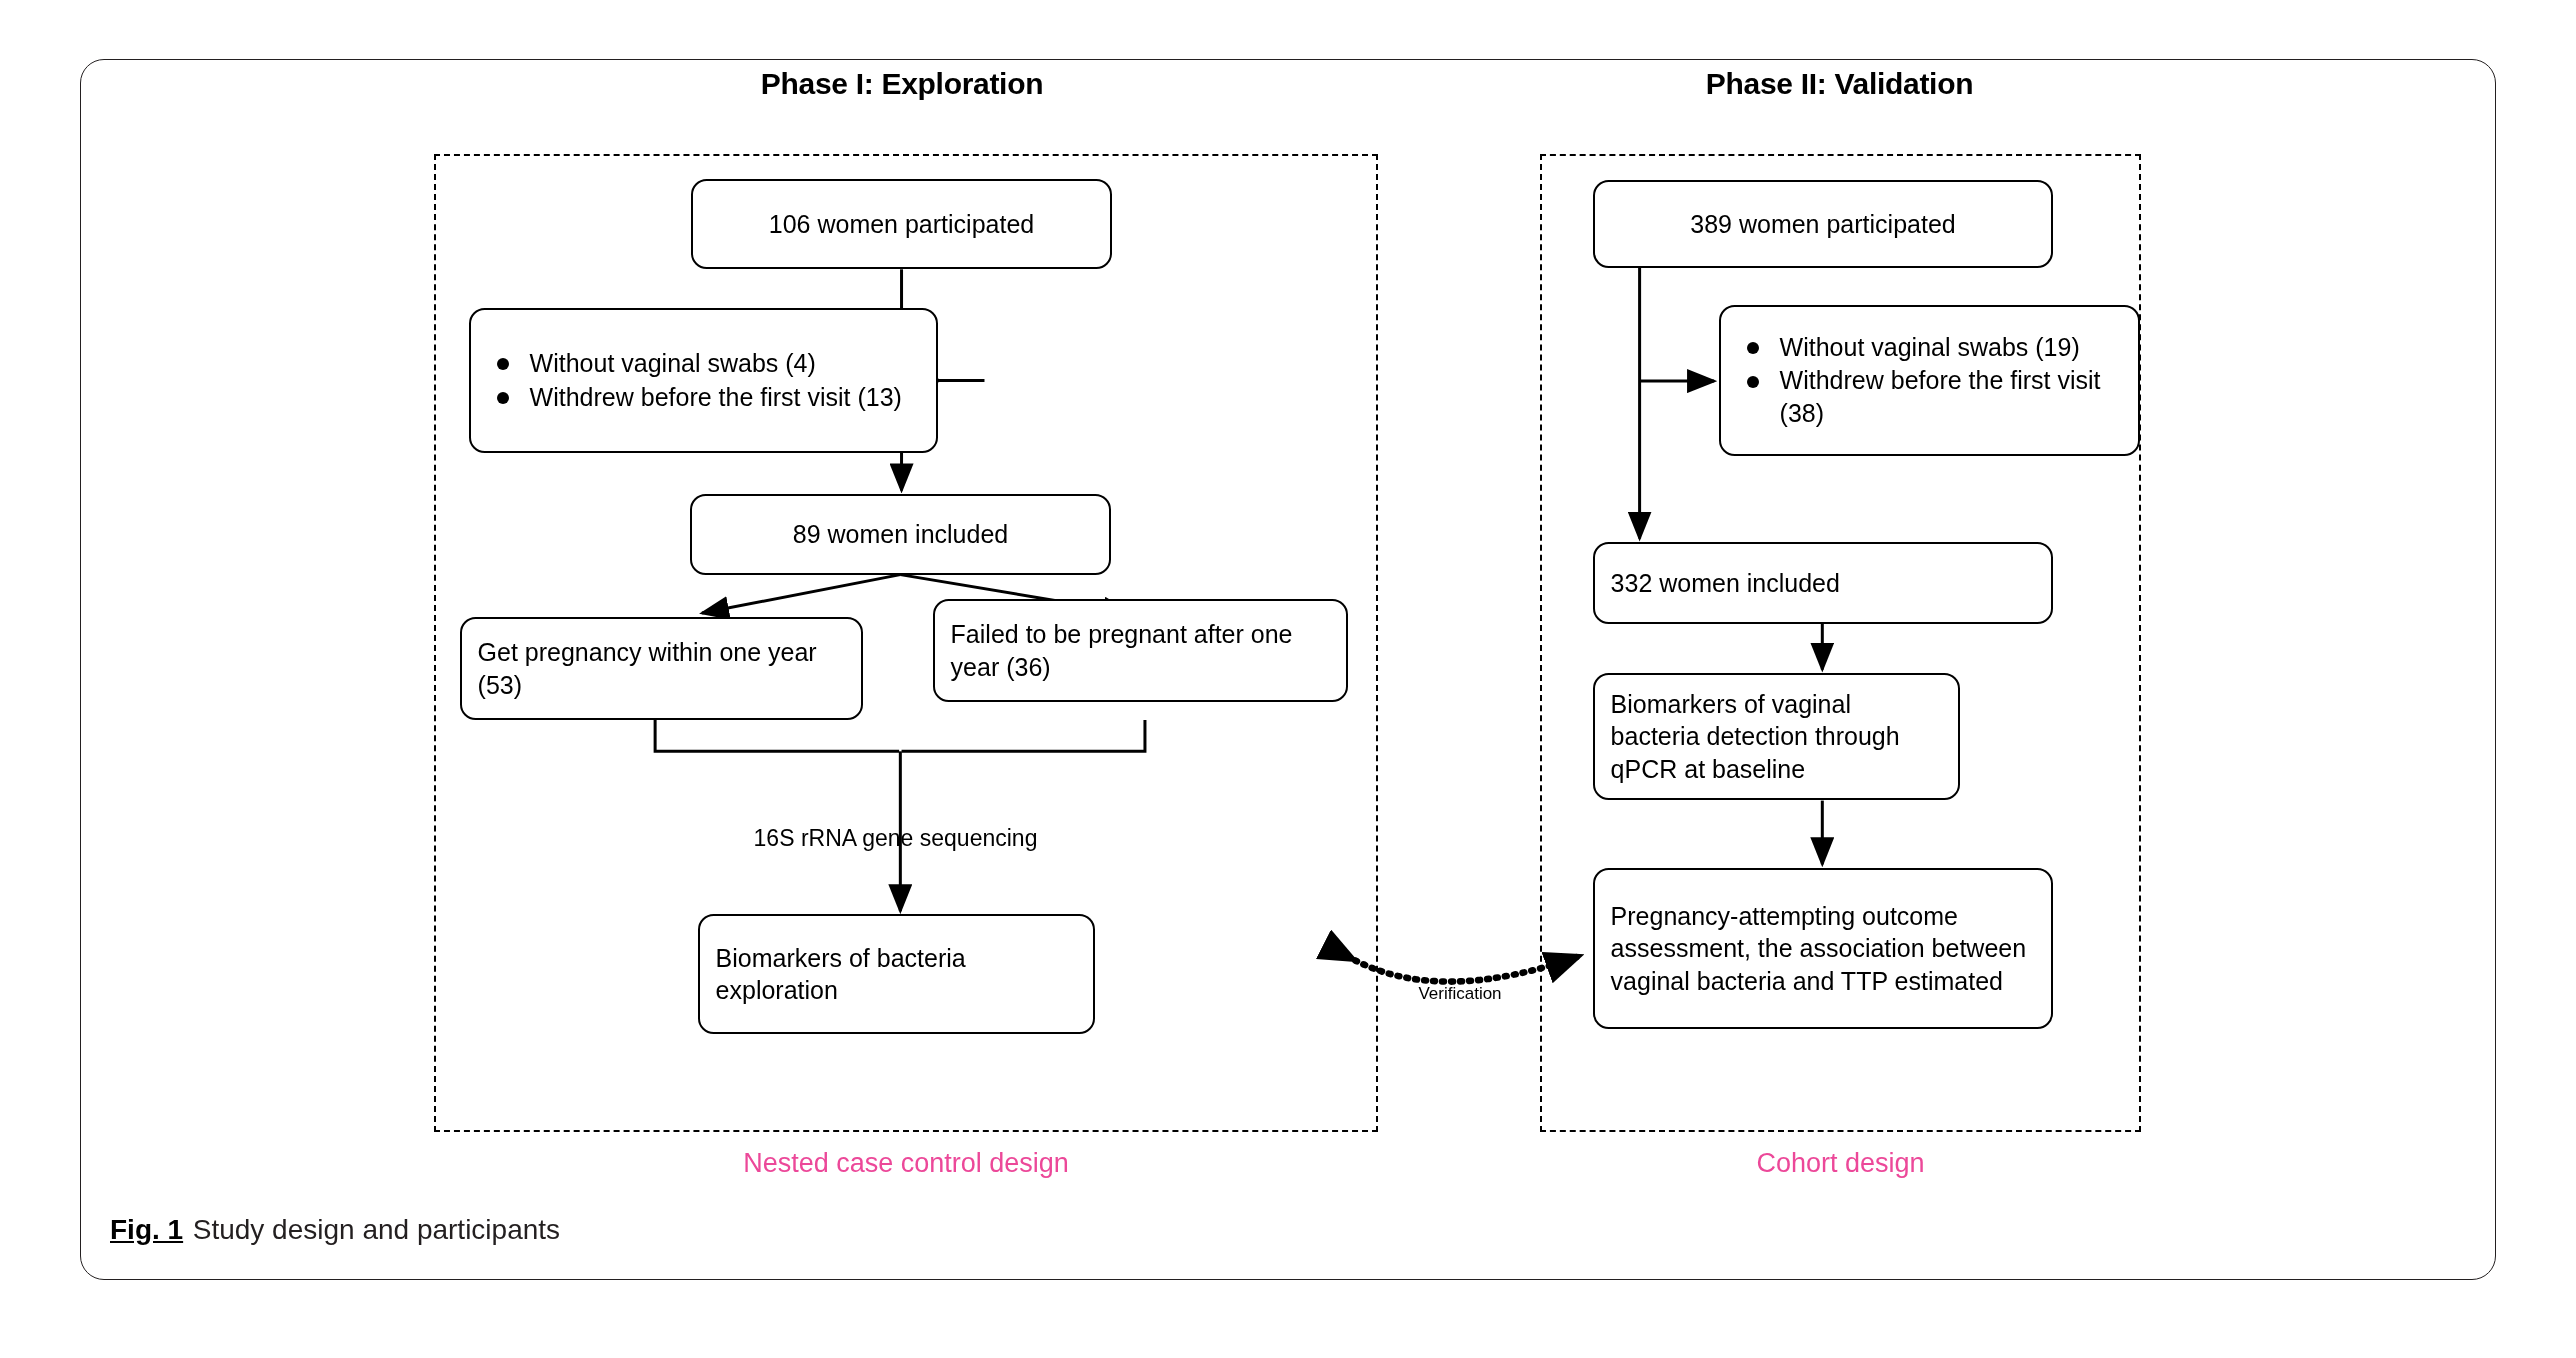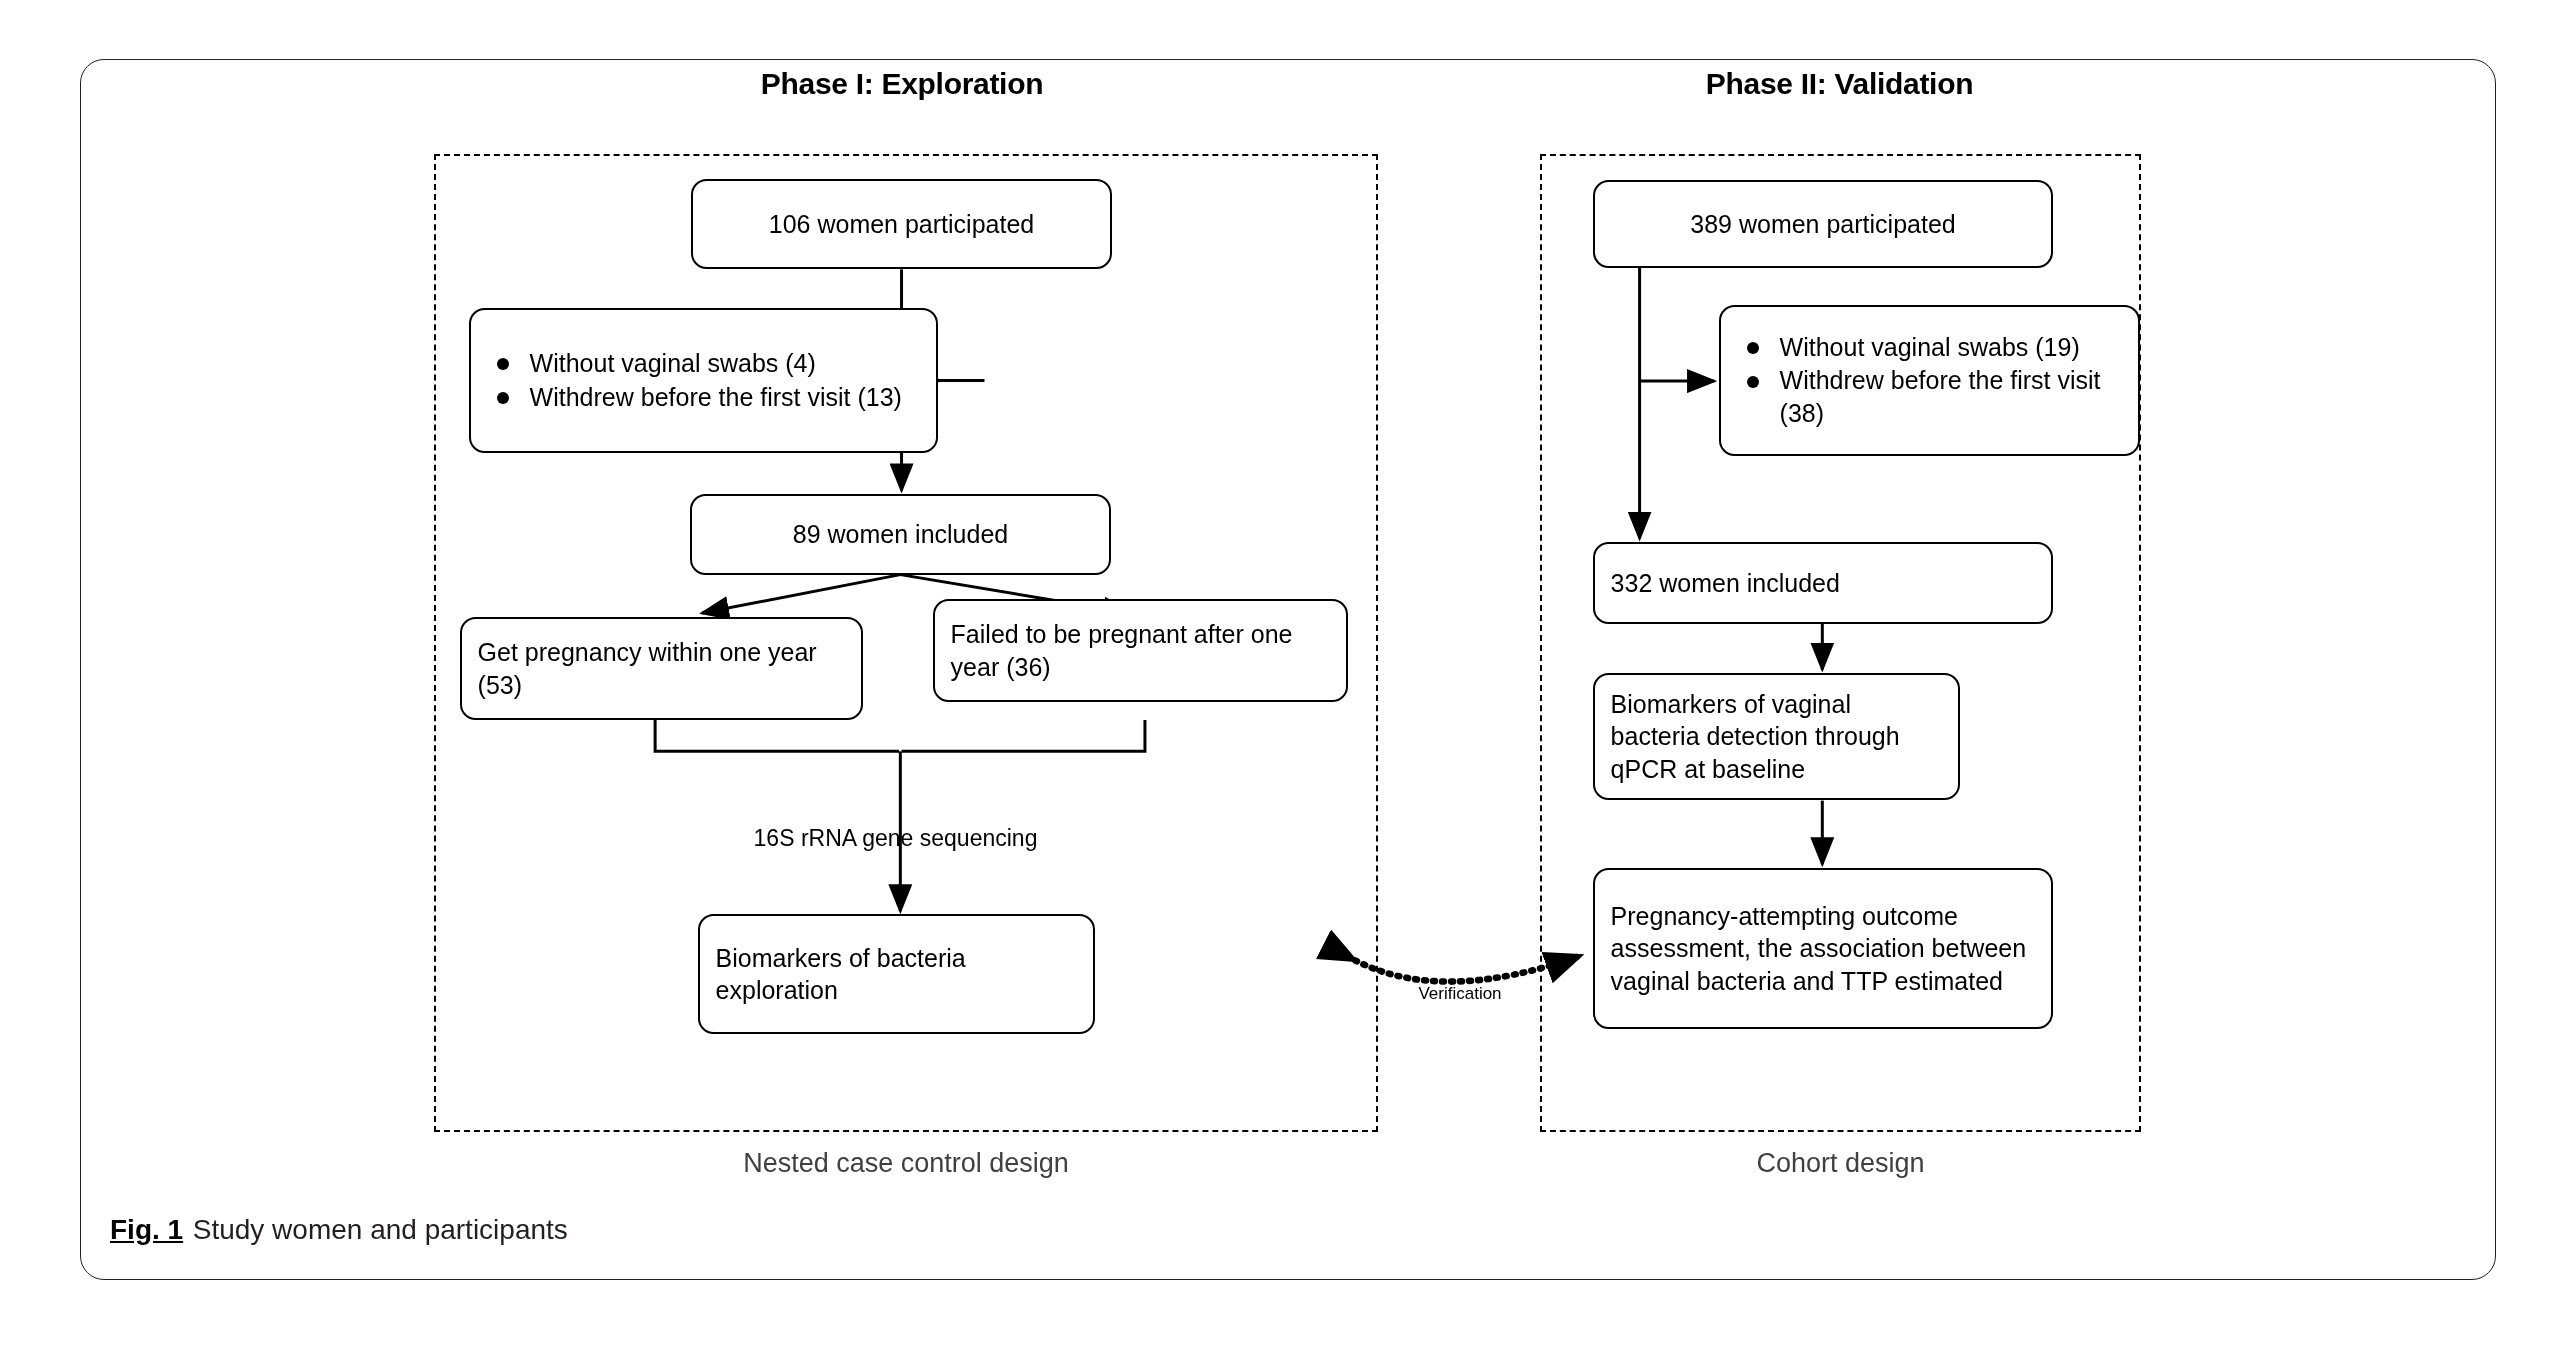--- a/index.html
+++ b/index.html
@@ -49,21 +49,21 @@
     box-sizing: border-box;
     background: transparent;
   }
   #panel-left  { left: 434px;  top: 154px; width: 944px; height: 978px; }
   #panel-right { left: 1540px; top: 154px; width: 601px; height: 978px; }
 
   
   .design-caption {
     position: absolute;
     font-size: 27px;
-    color: #404040;
+    color: #ec4899;
     text-align: center;
     white-space: nowrap;
   }
   #caption-left  { left: 434px;  top: 1148px; width: 944px; }
   #caption-right { left: 1540px; top: 1148px; width: 601px; }
 
   
   .node {
     position: absolute;
     border: 2.4px solid #000000;
@@ -314,17 +314,17 @@
     <div class="node-body">Pregnancy-attempting outcome assessment, the association between vaginal bacteria and TTP estimated</div>
   </div>
 
   <div class="edge-label" id="label-16s">16S rRNA gene sequencing</div>
   <div class="edge-label" id="label-verify">Verification</div>
 
   <div class="design-caption" id="caption-left">Nested case control design</div>
   <div class="design-caption" id="caption-right">Cohort design</div>
 
   <div id="fig-caption">
-    <span class="fig-label">Fig. 1</span><span class="fig-text">Study women and participants</span>
+    <span class="fig-label">Fig. 1</span><span class="fig-text">Study design and participants</span>
   </div>
 
 </div>
 
 
 </body></html>

